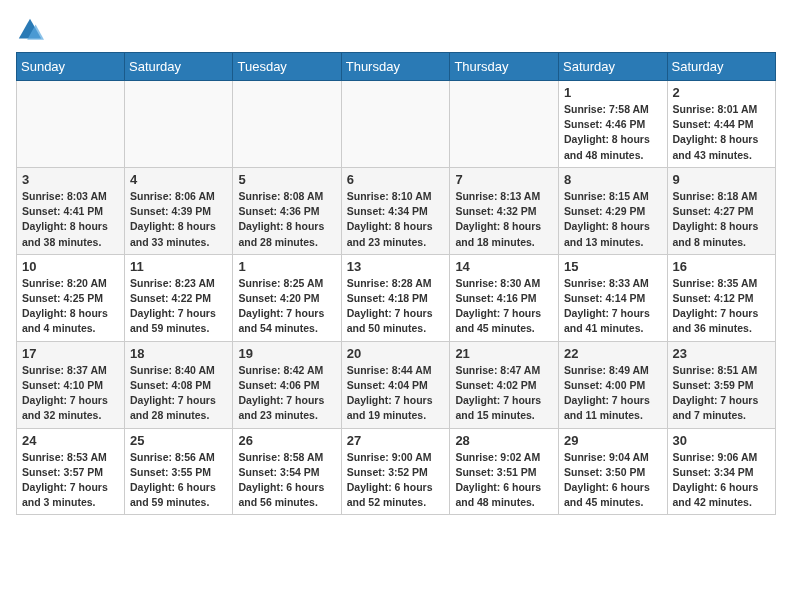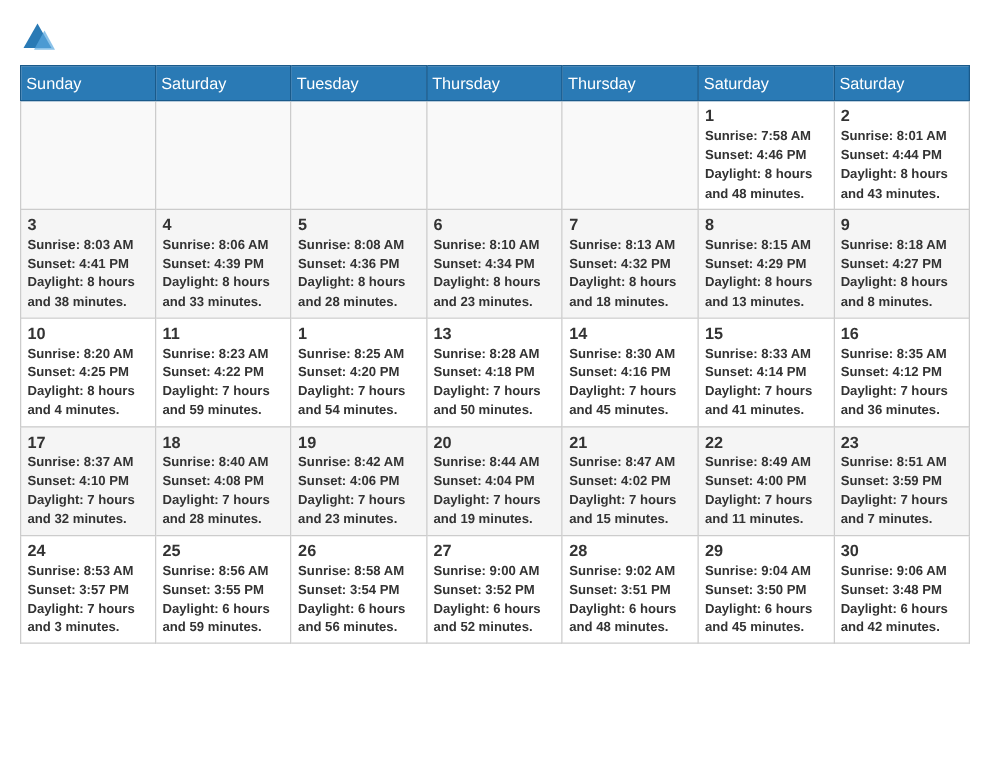--- a/index.html
+++ b/index.html
@@ -333,19 +333,19 @@
         <td>
           <span class="day-number">29</span>
           <div class="day-info">Sunrise: 9:04 AM
 Sunset: 3:50 PM
 Daylight: 6 hours
 and 45 minutes.</div>
         </td>
         <td>
           <span class="day-number">30</span>
           <div class="day-info">Sunrise: 9:06 AM
-Sunset: 3:48 PM
+Sunset: 3:34 PM
 Daylight: 6 hours
 and 42 minutes.</div>
         </td>
       </tr>
     </tbody>
 </table>
 
 </body></html>

